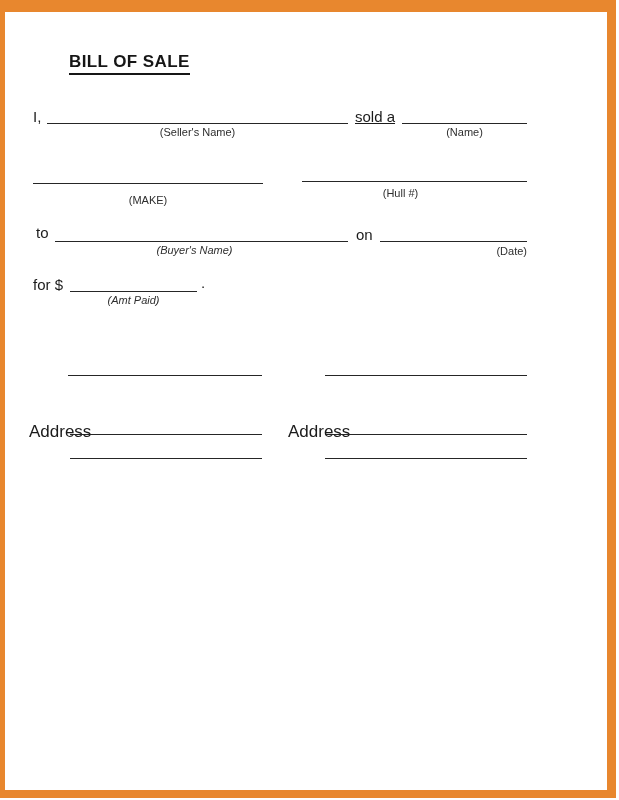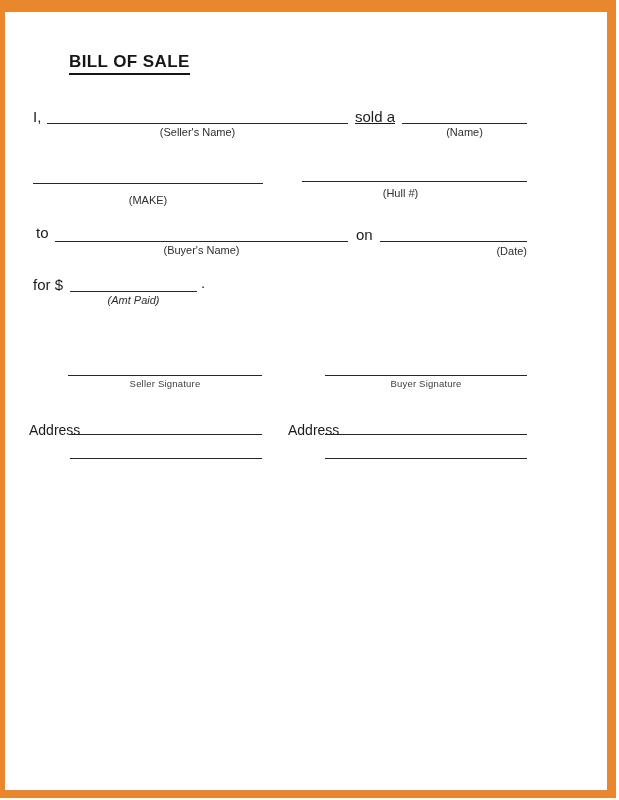--- a/index.html
+++ b/index.html
@@ -54,21 +54,21 @@
     text-align:center;
   }
   .sig {
     position:absolute;
     font-size:9.5px; color:#3d3d3d;
     text-align:center;
     letter-spacing:0.2px;
   }
   .addr {
     position:absolute;
-    font-size:14px; color:#1b1b1b;
+    font-size:17px; color:#1b1b1b;
   }
 </style>
 </head>
 <body>
 
 <div class="page">
 
   <div class="frame"></div>
 
   <h1 class="title">BILL OF SALE</h1>
@@ -80,34 +80,32 @@
   <div class="rule" style="left:402px; top:108px; width:125px;"></div>
   <span class="lbl" style="left:402px; top:126px; width:125px;">(Name)</span>
 
   <div class="rule" style="left:33px; top:168px; width:230px;"></div>
   <span class="lbl" style="left:33px; top:186px; width:230px;margin-top:8px;">(MAKE)</span>
   <div class="rule" style="left:302px; top:166px; width:225px;"></div>
   <span class="lbl" style="left:288px; top:187px; width:225px;">(Hull #)</span>
 
   <span class="txt" style="left:36px; top:224px;text-align:center;">to</span>
   <div class="rule" style="left:55px; top:226px; width:293px;"></div>
-  <span class="lbl" style="left:55px; top:244px; width:293px;">(Buyer's Name)</span>
+  <span class="lbl" style="left:48px; top:244px; width:293px;font-style:italic;">(Buyer's Name)</span>
   <span class="txt" style="left:356px; top:226px;">on</span>
   <div class="rule" style="left:380px; top:226px; width:147px;"></div>
   <span class="lbl" style="left:380px; top:245px; width:147px;text-align:right;">(Date)</span>
 
   <span class="txt" style="left:33px; top:276px;text-align:center;">for $</span>
   <div class="rule" style="left:70px; top:276px; width:127px;"></div>
   <span class="txt" style="left:201px; top:274px;">.</span>
   <span class="lbl" style="left:70px; top:294px; width:127px;font-style:italic;">(Amt Paid)</span>
 
   <div class="rule" style="left:68px; top:360px; width:194px;"></div>
-  <span class="sig" style="left:68px; top:378px; width:194px;">Seller Signature</span>
   <div class="rule" style="left:325px; top:360px; width:202px;"></div>
-  <span class="sig" style="left:325px; top:378px; width:202px;">Buyer Signature</span>
 
   <span class="addr" style="left:29px; top:422px;">Address</span>
   <div class="rule" style="left:70px; top:419px; width:192px;"></div>
   <span class="addr" style="left:288px; top:422px;">Address</span>
   <div class="rule" style="left:325px; top:419px; width:202px;"></div>
 
   <div class="rule" style="left:70px; top:443px; width:192px;"></div>
   <div class="rule" style="left:325px; top:443px; width:202px;"></div>
 
 </div>

